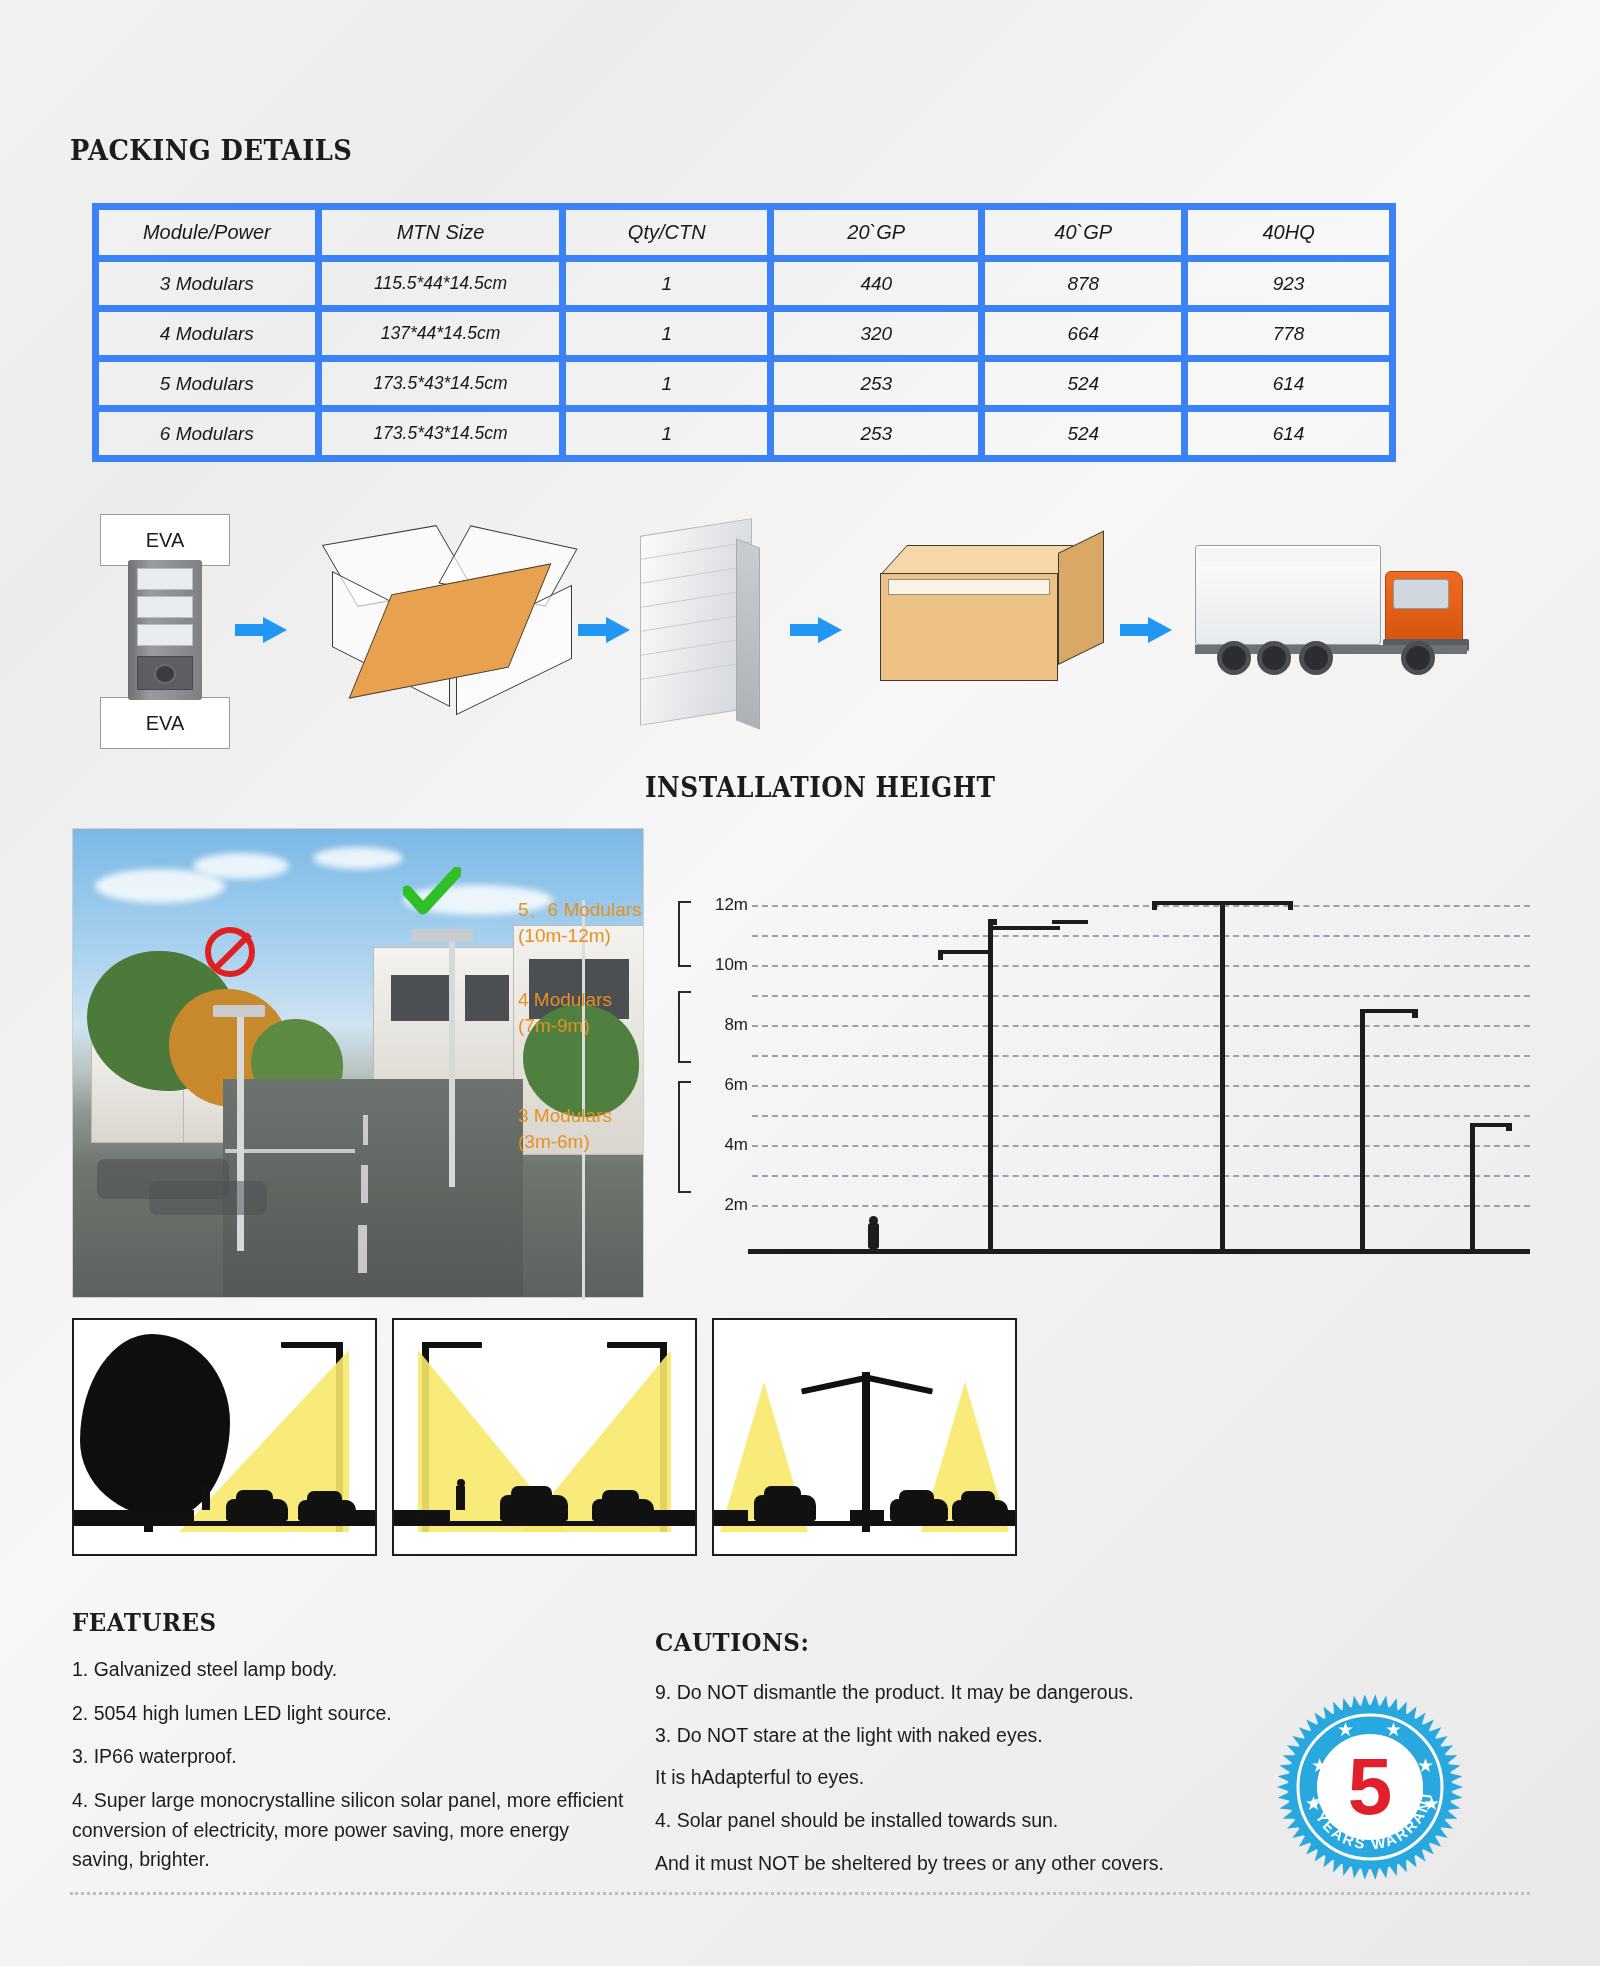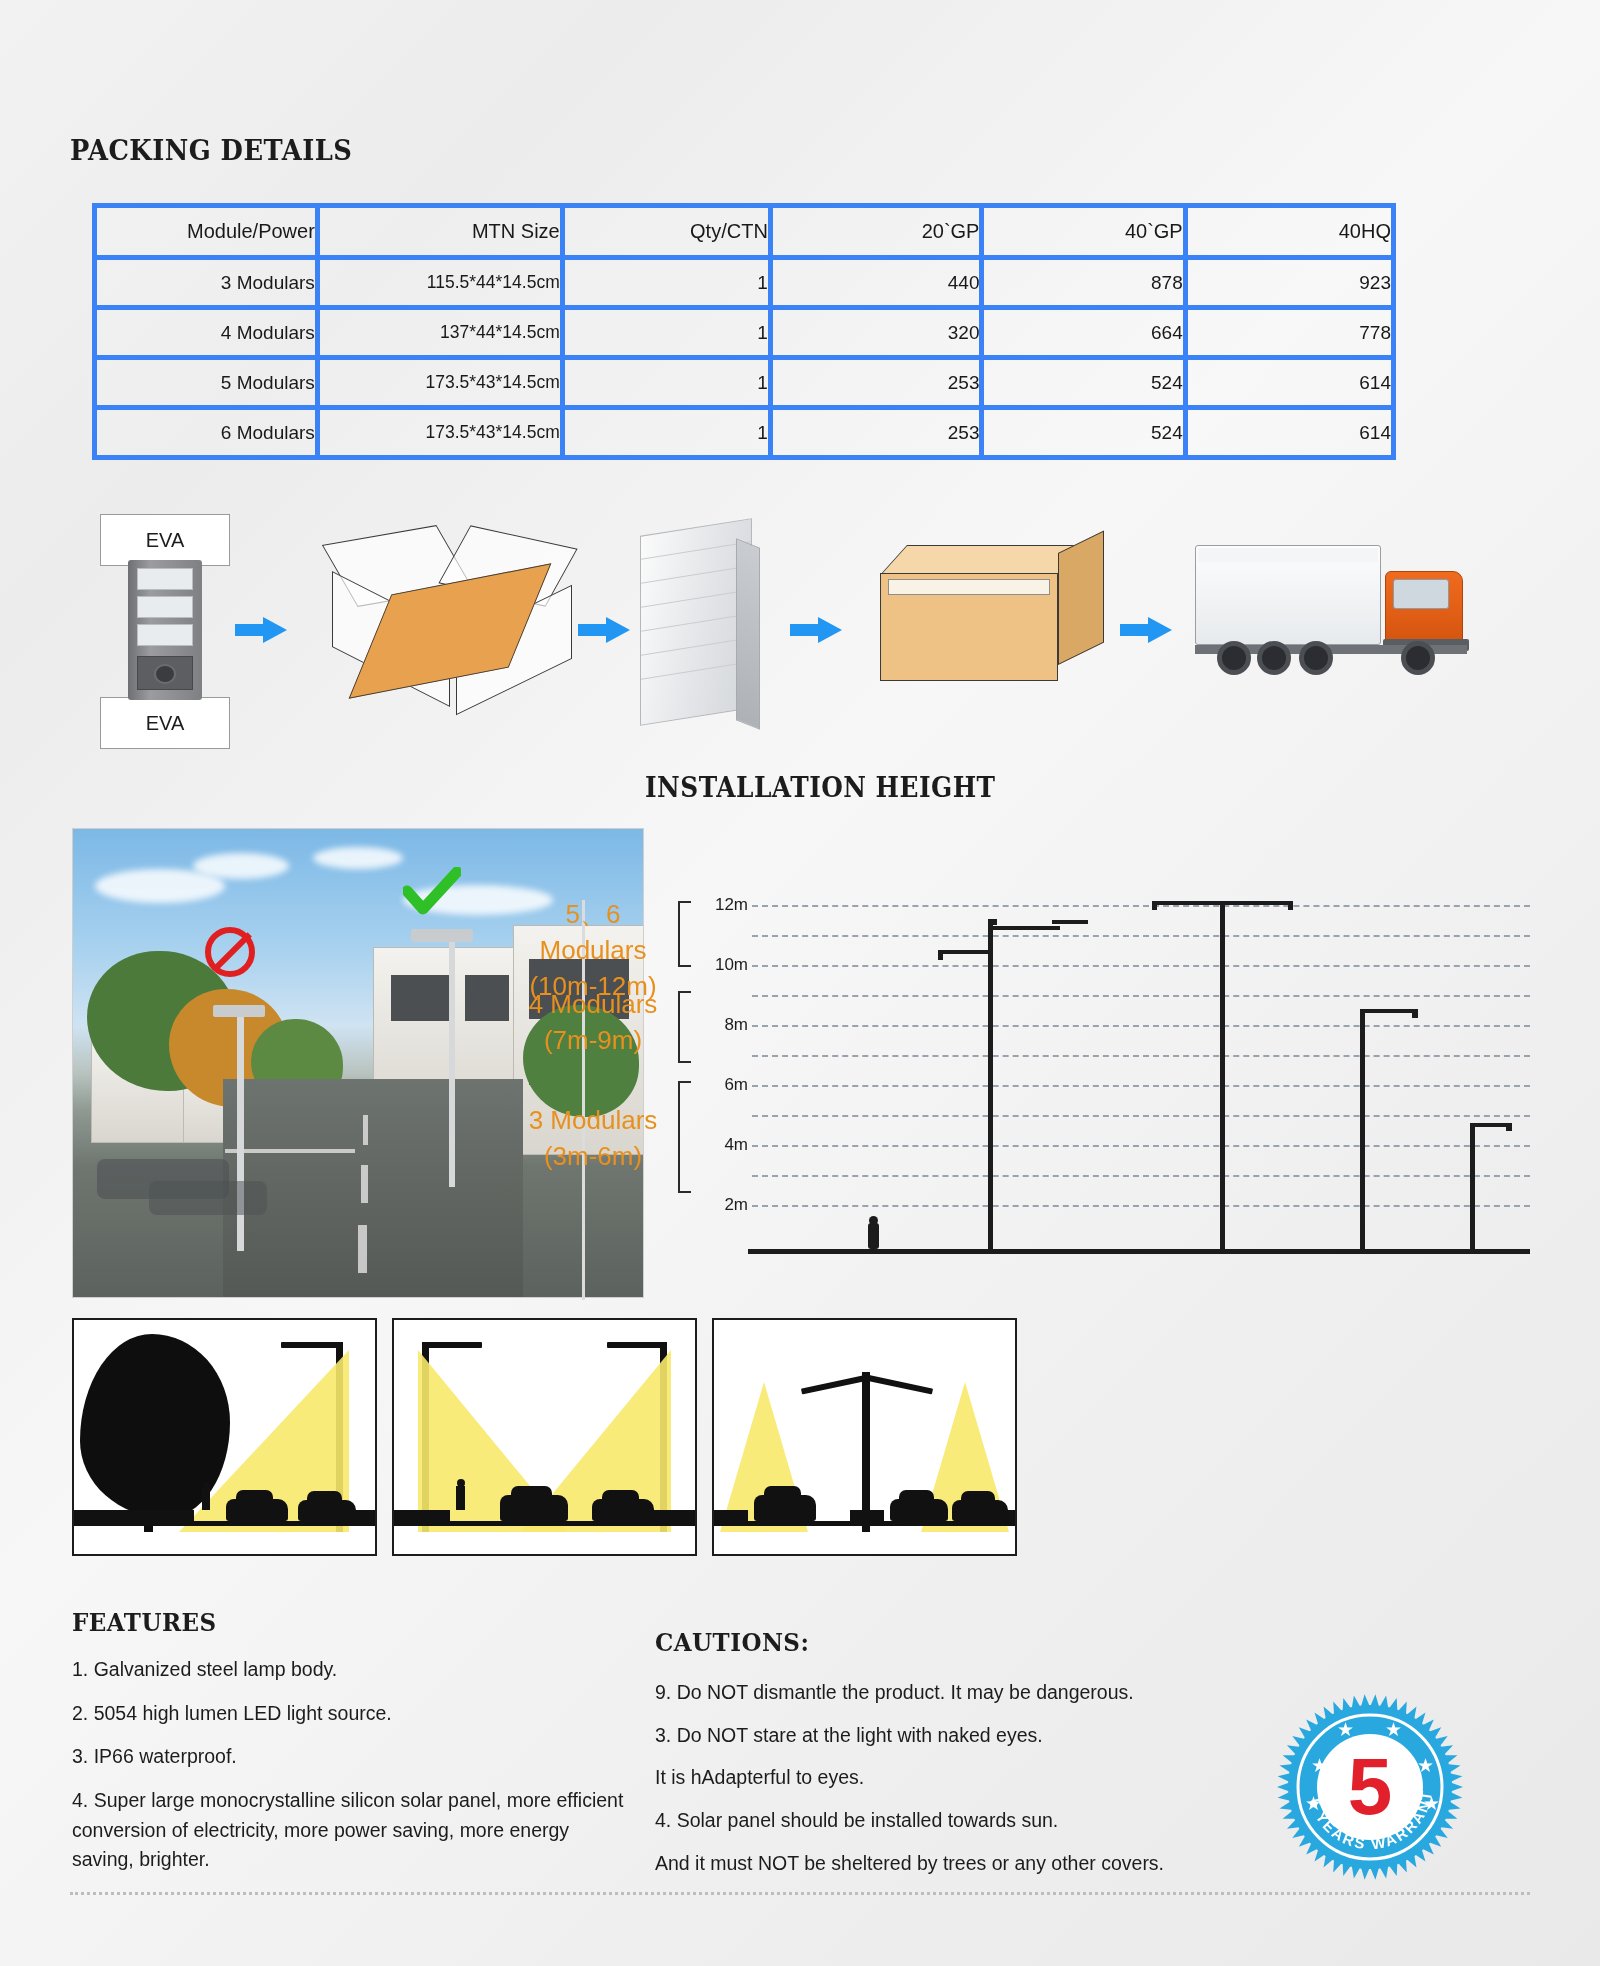--- a/index.html
+++ b/index.html
@@ -21,27 +21,28 @@
     color: #1c1c1c;
     transform: scaleX(.92);
     transform-origin: left center;
   }
 
   
   #packing-title { position:absolute; left:70px; top:134px; font-size:28px; }
 
   #packing-table { position:absolute; left:92px; top:203px; width:1304px; border-collapse:collapse; }
   #packing-table td, #packing-table th {
-    border:5px solid #3b82f6;
-    text-align:right;
+    border:7px solid #3b82f6;
+    text-align:center;
     font-size:19px;
     font-weight:400;
     height:50px;
     color:#191919;
     background:rgba(255,255,255,.12);
+    font-style:italic;
   }
   #packing-table th { font-size:20px; height:52px; }
   #packing-table td.sz { font-size:17.5px; }
   .c0{width:240px}.c1{width:265px}.c2{width:232px}.c3{width:240px}.c4{width:230px}.c5{width:237px}
 
   
   #flow { position:absolute; left:0; top:505px; width:1600px; height:255px; }
   .eva-box {
     position:absolute; background:#fff; border:1px solid #9a9a9a;
     display:flex; align-items:center; justify-content:center;
@@ -111,21 +112,21 @@
   .photo-pole { position:absolute; background:#d6d8da; }
   .photo-head { position:absolute; background:#c9ccce; border-radius:2px; }
   .tick-badge { position:absolute; left:330px; top:38px; width:58px; height:48px; }
   .no-badge { position:absolute; left:132px; top:98px; width:50px; height:50px;
     border:6px solid #e02020; border-radius:50%; }
   .no-badge:after { content:""; position:absolute; left:-4px; top:16px; width:50px; height:6px;
     background:#e02020; transform:rotate(-45deg); }
 
   
   #height-chart { position:absolute; left:700px; top:905px; width:830px; height:400px; }
-  .hc-label { position:absolute; color:#e8901d; font-size:26px; text-align:center; line-height:1.38; width:150px; }
+  .hc-label { position:absolute; color:#e8901d; font-size:19px; text-align:left; line-height:1.38; width:150px; }
   .hc-brack { position:absolute; border:2px solid #2a2a2a; border-right:none; width:13px; }
   .hc-tick { position:absolute; font-size:17px; color:#1d1d1d; text-align:right; width:52px; }
   .hc-dash { position:absolute; height:0; border-top:2px dashed #9aa3ad; }
   .hc-ground { position:absolute; left:48px; right:0; height:5px; background:#1c1c1c; }
   .hc-pole { position:absolute; background:#1c1c1c; width:5px; }
   .hc-arm { position:absolute; background:#1c1c1c; height:4px; }
   .hc-person { position:absolute; background:#1c1c1c; }
   .hc-vsep { position:absolute; left:-118px; top:-5px; width:3px; height:400px; background:#dcdcdc; }
 
   

